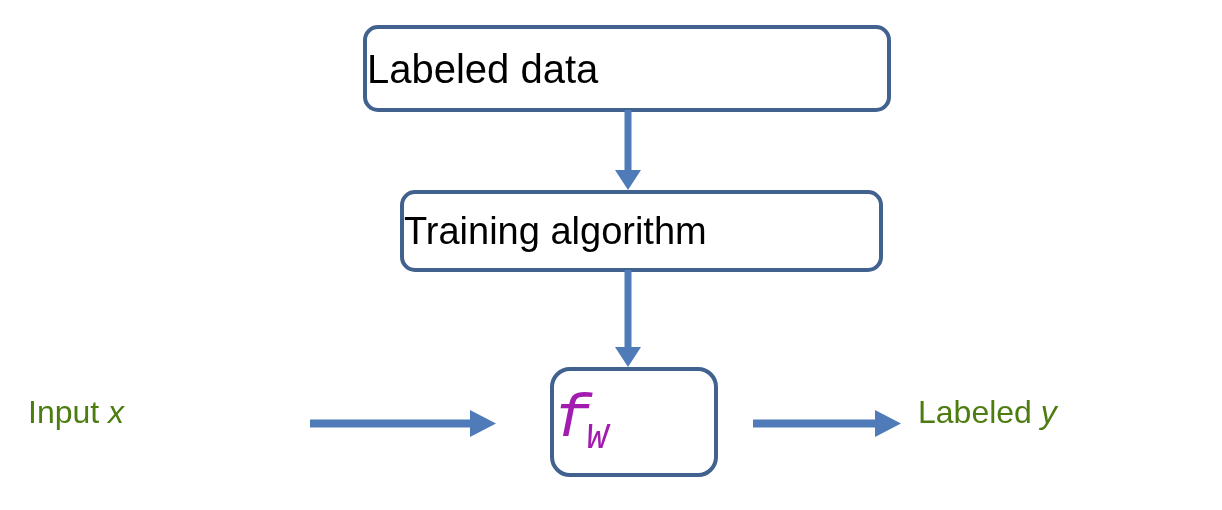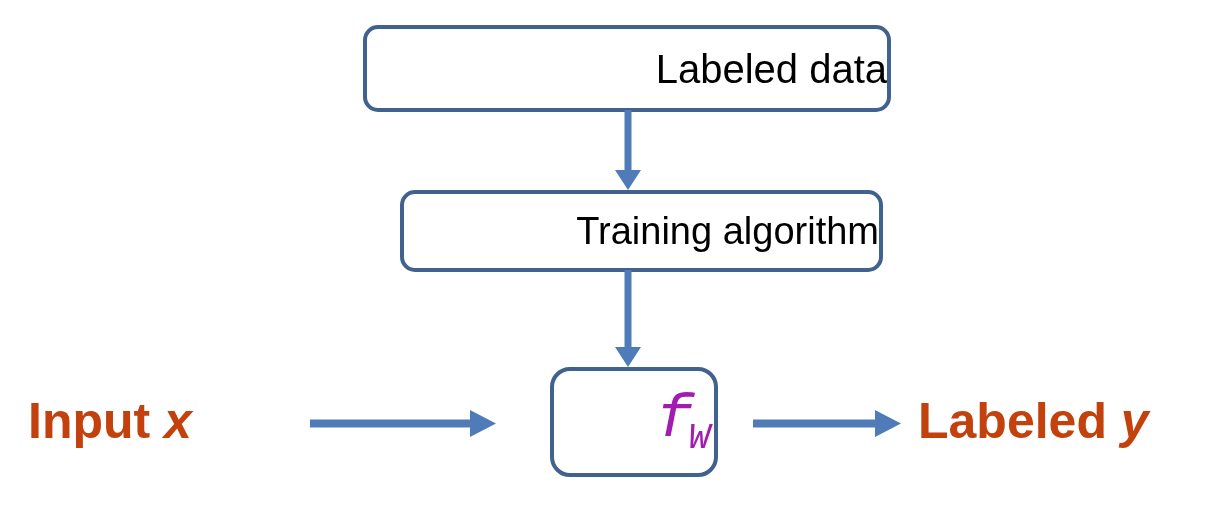--- a/index.html
+++ b/index.html
@@ -17,21 +17,21 @@
   }
 
   
   .box {
     position: absolute;
     box-sizing: border-box;
     background: #ffffff;
     border: 4px solid #41618E;
     display: flex;
     align-items: center;
-    justify-content: flex-end;
+    justify-content: flex-start;
     color: #000000;
   }
   .box-label {
     font-family: "Liberation Sans", sans-serif;
     font-weight: 400;
     color: #000000;
     white-space: nowrap;
     line-height: 1;
   }
 
@@ -86,23 +86,23 @@
   
   .arrow {
     position: absolute;
   }
   .arrow svg { display: block; }
 
   
   .io-label {
     position: absolute;
     font-family: "Liberation Sans", sans-serif;
-    font-size: 50px;
-    font-weight: 700;
-    color: #c2410c;
+    font-size: 32px;
+    font-weight: 400;
+    color: #4d7c0f;
     white-space: nowrap;
     line-height: 1;
   }
   .io-label .var {
     font-style: italic;
   }
   #label-input  { left: 28px;  top: 396px; }
   #label-output { left: 918px; top: 396px; }
 </style>
 </head>

